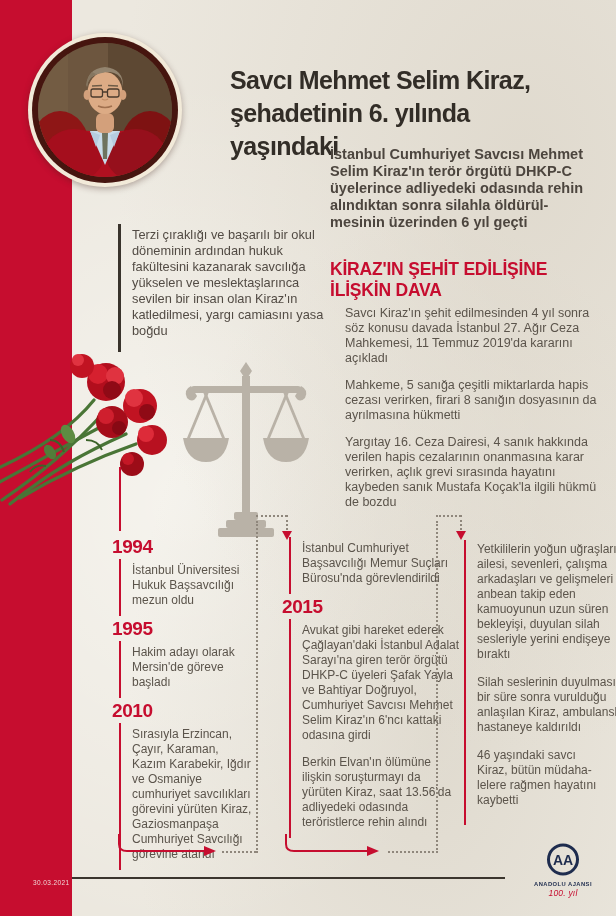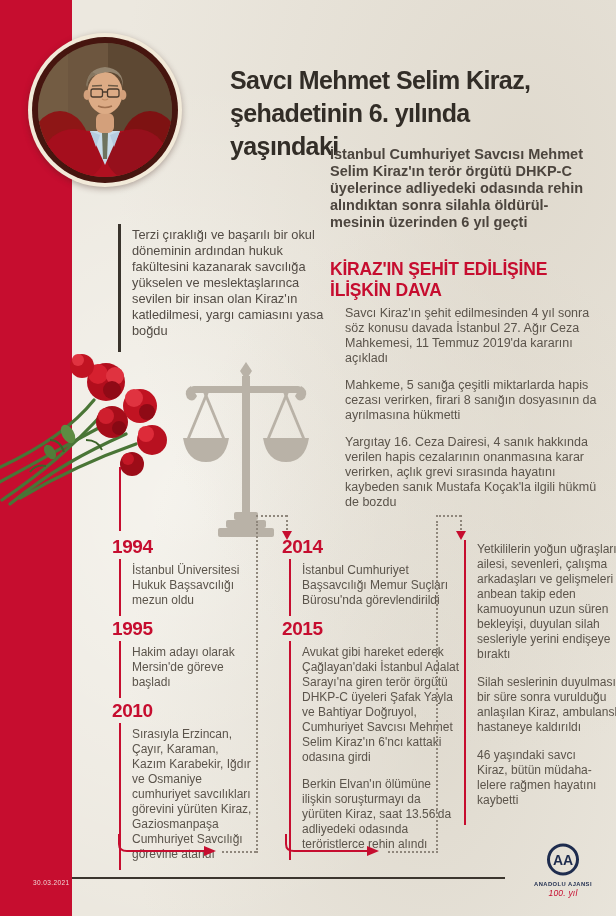--- a/index.html
+++ b/index.html
@@ -221,21 +221,20 @@
   <div class="abs tl-col tl-col1">
     <div class="tl-year">1994</div>
     <div class="tl-body">İstanbul Üniversitesi Hukuk Başsavcılığı mezun oldu</div>
     <div class="tl-year">1995</div>
     <div class="tl-body">Hakim adayı olarak Mersin'de göreve başladı</div>
     <div class="tl-year">2010</div>
     <div class="tl-body">Sırasıyla Erzincan, Çayır, Karaman, Kazım Karabekir, Iğdır ve Osmaniye cumhuriyet savcılıkları görevini yürüten Kiraz, Gaziosmanpaşa Cumhuriyet Savcılığı görevine atandı</div>
   </div>
 
   <div class="abs tl-col tl-col2">
-    <div class="tl-year">2014</div>
     <div class="tl-body">İstanbul Cumhuriyet Başsavcılığı Memur Suçları Bürosu'nda görevlendirildi</div>
     <div class="tl-year">2015</div>
     <div class="tl-body">
       <div>Avukat gibi hareket ederek Çağlayan'daki İstanbul Adalat Sarayı'na giren terör örgütü DHKP-C üyeleri Şafak Yayla ve Bahtiyar Doğruyol, Cumhuriyet Savcısı Mehmet Selim Kiraz'ın 6'ncı kattaki odasına girdi</div>
       <div class="second">Berkin Elvan'ın ölümüne ilişkin soruşturmayı da yürüten Kiraz, saat 13.56'da adliyedeki odasında teröristlerce rehin alındı</div>
     </div>
   </div>
 
   <div class="abs tl-col3">
     <div class="tl-wrap">

